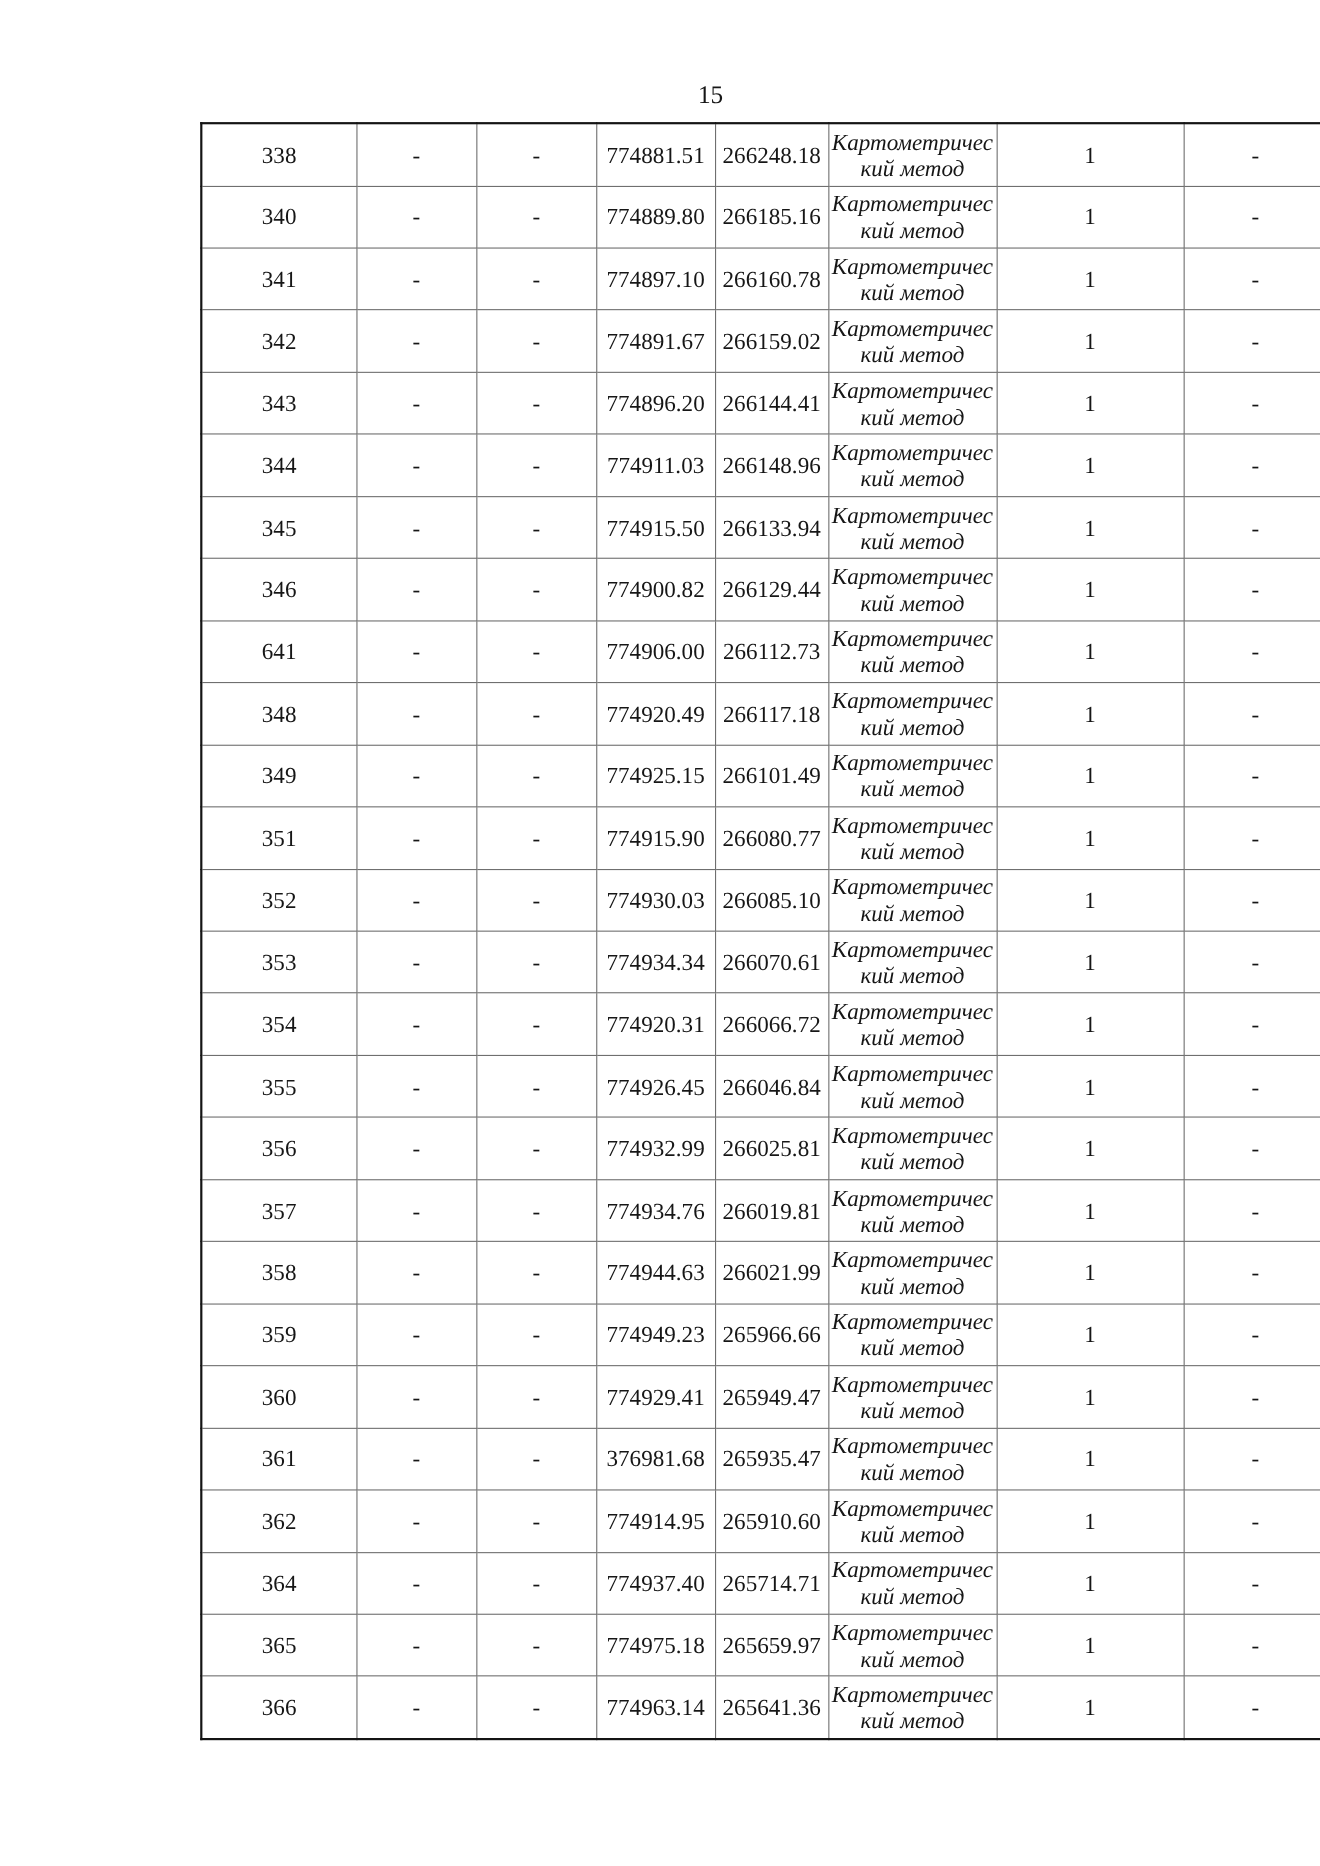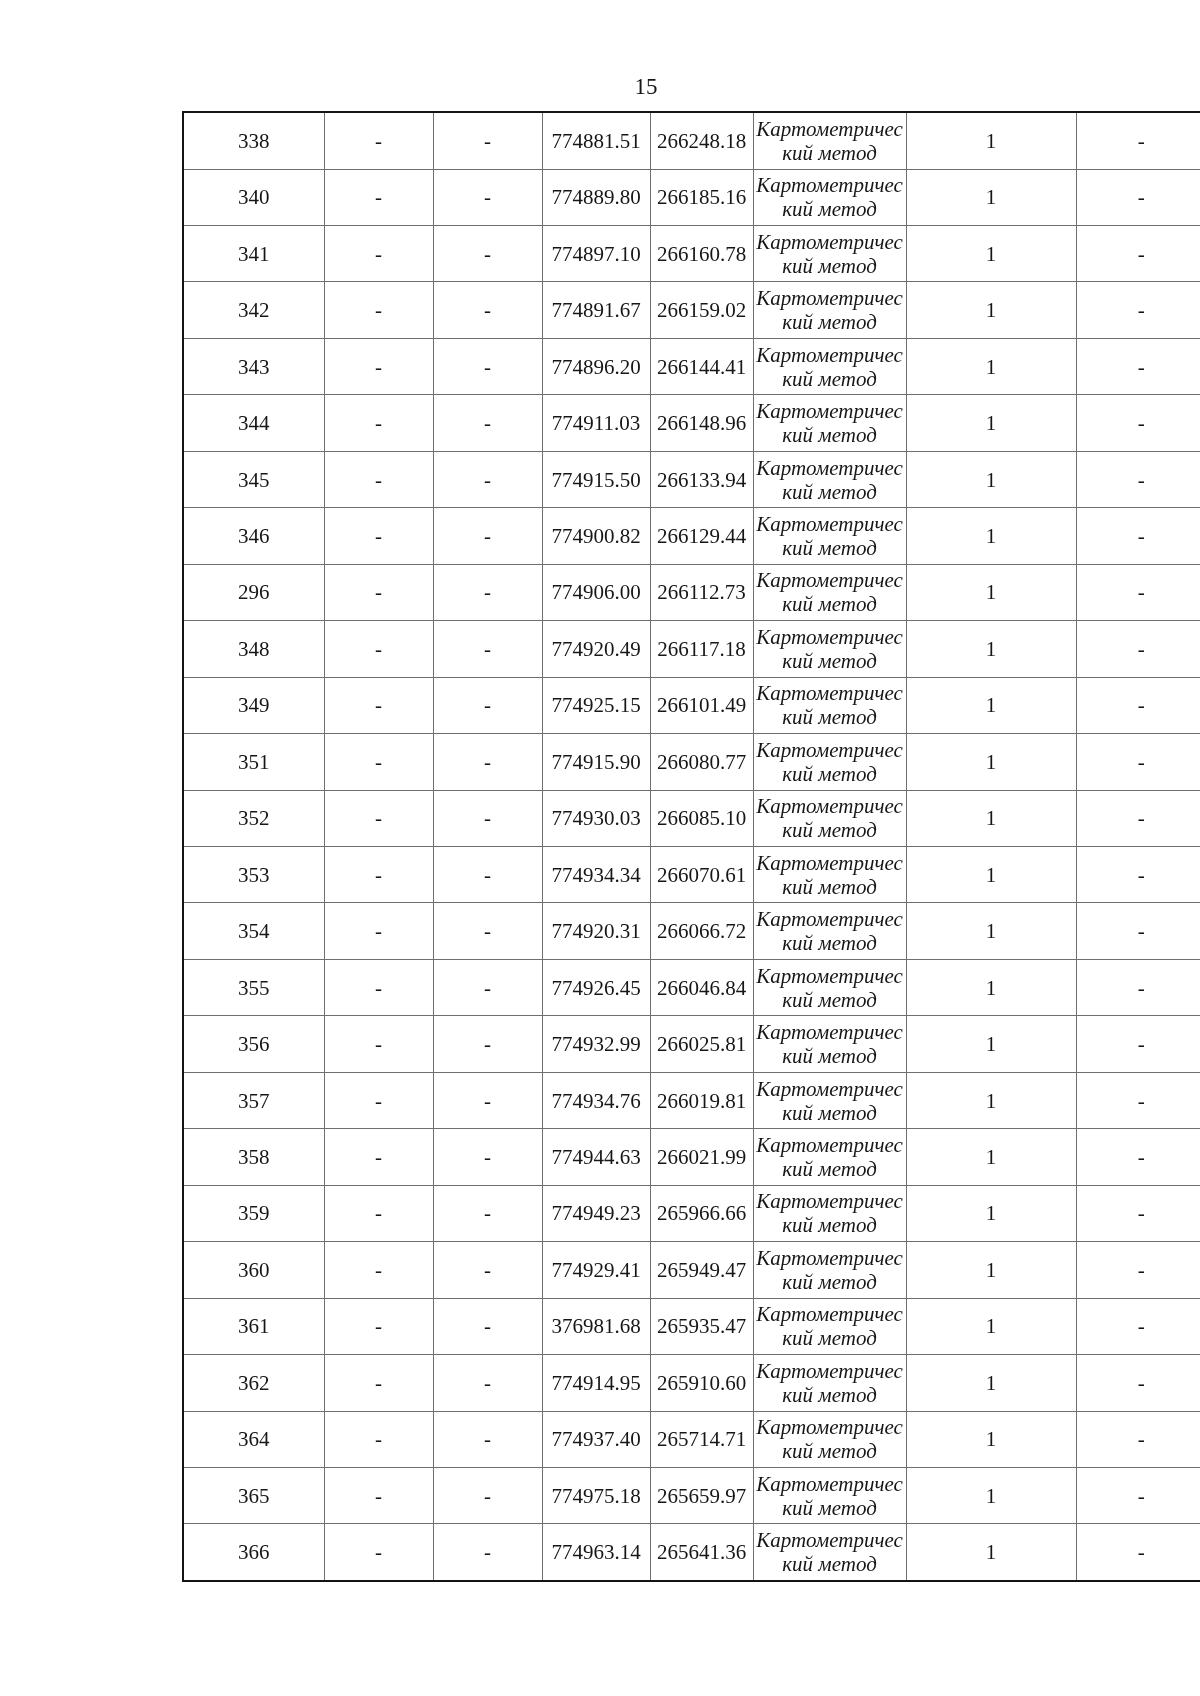--- a/index.html
+++ b/index.html
@@ -150,21 +150,21 @@
         <td>-</td>
         <td>-</td>
         <td>774900.82</td>
         <td>266129.44</td>
         <td class="method-cell">Картометричес
 кий метод</td>
         <td>1</td>
         <td>-</td>
       </tr>
       <tr>
-        <td>296</td>
+        <td>641</td>
         <td>-</td>
         <td>-</td>
         <td>774906.00</td>
         <td>266112.73</td>
         <td class="method-cell">Картометричес
 кий метод</td>
         <td>1</td>
         <td>-</td>
       </tr>
       <tr>

